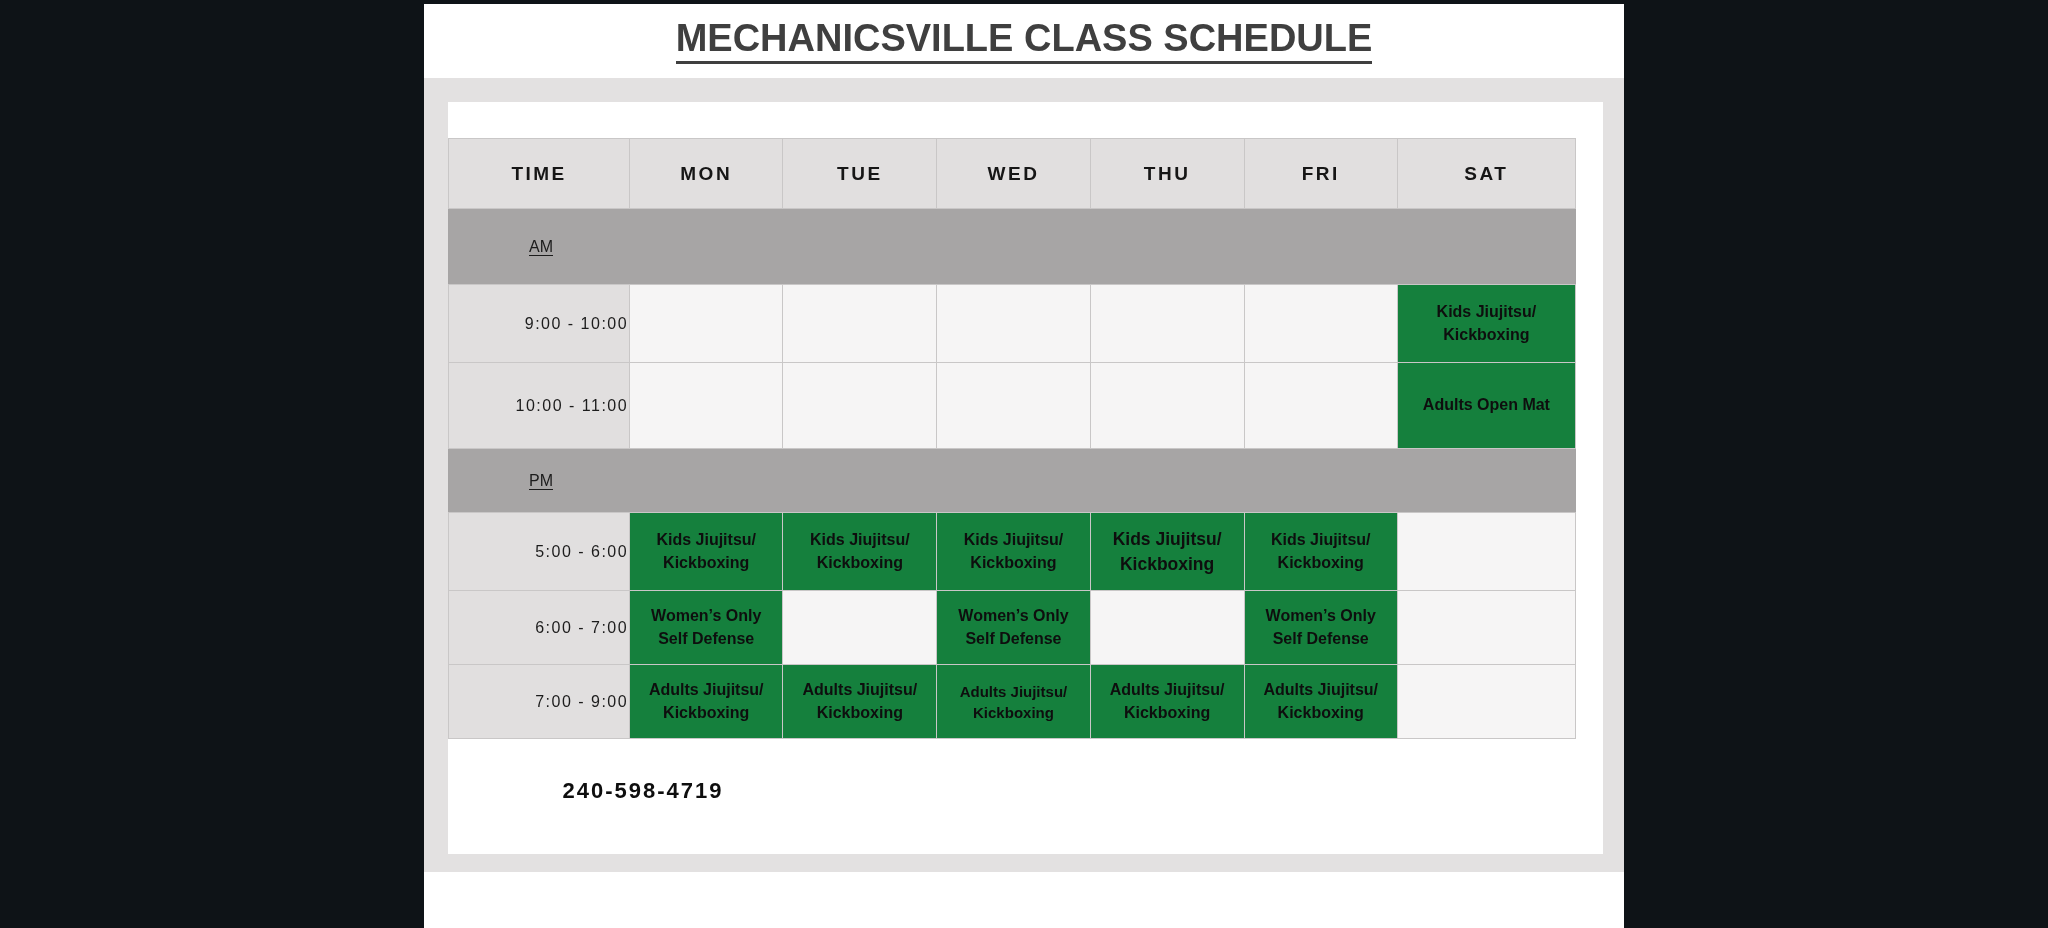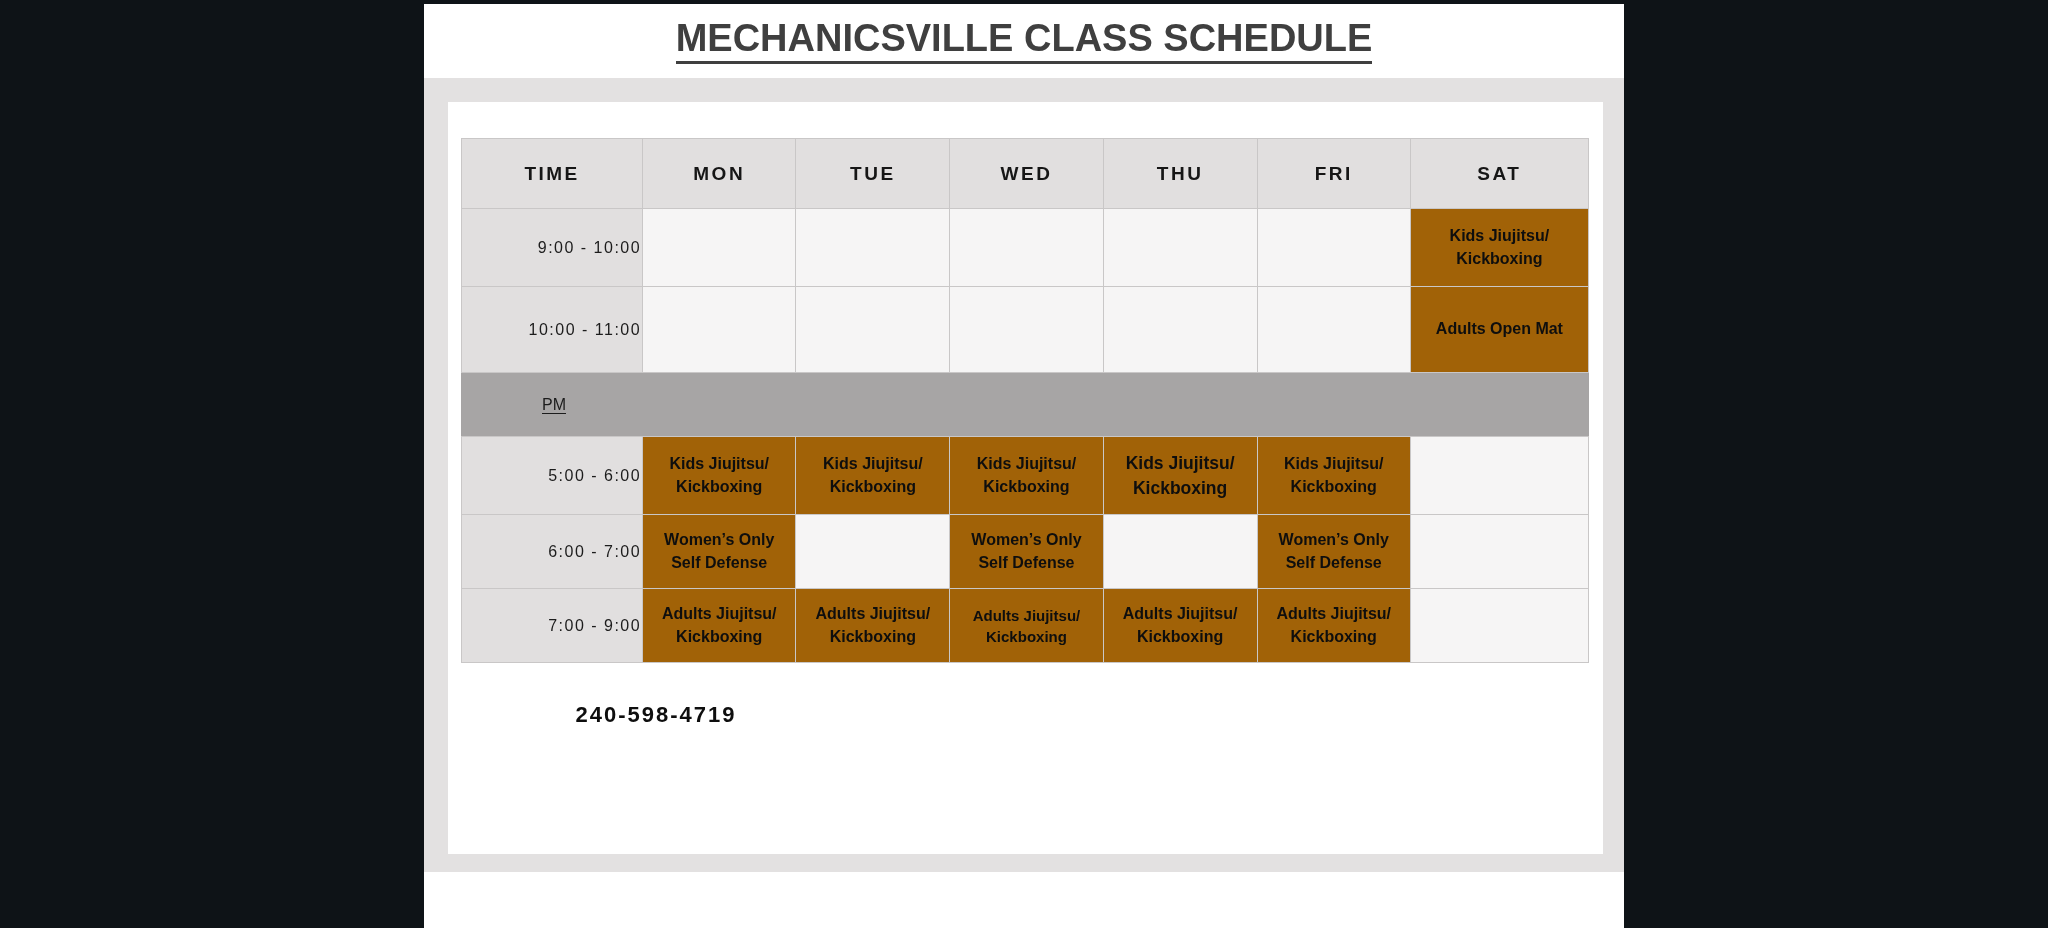--- a/index.html
+++ b/index.html
@@ -28,21 +28,21 @@
   }
   .gray-panel {
     height: 794px;
     background: #e3e1e1;
     padding: 24px 21px 18px 24px;
     box-sizing: border-box;
   }
   .inner-panel {
     width: 100%; height: 100%;
     background: #ffffff;
-    padding: 36px 14px 0 13px;
+    padding: 36px 14px 0 0;
     box-sizing: border-box;
     overflow: hidden;
   }
   table.schedule {
     width: 1128px;
     border-collapse: collapse;
     table-layout: fixed;
     border: 1px solid #a6a4a4;
   }
   .schedule th, .schedule td {
@@ -80,21 +80,21 @@
   }
   td.time-cell {
     background: #e1dfdf;
     font-size: 16px;
     font-weight: 400;
     letter-spacing: 1.5px;
     color: #1c1c1c;
     text-align: right;
   }
   td.class-cell {
-    background: #a16207;
+    background: #15803d;
     font-size: 16px;
     font-weight: 700;
     line-height: 1.4;
     color: #0e0e0e;
     white-space: pre-line;
   }
   td.class-cell.cell-lg { font-size: 17.5px; }
   td.class-cell.cell-sm { font-size: 15px; }
   td.empty-cell { background: #f6f5f5; }
   tr.row-9  td { height: 78px; }
@@ -153,20 +153,25 @@
           <tr>
             <th>TIME</th>
             <th>MON</th>
             <th>TUE</th>
             <th>WED</th>
             <th>THU</th>
             <th>FRI</th>
             <th>SAT</th>
           </tr>
 
+          <tr class="band-row am">
+            <td colspan="7">
+              <span class="band-label">AM</span>
+            </td>
+          </tr>
 
           <tr class="row-9">
             <td class="time-cell">9:00 - 10:00</td>
             <td class="empty-cell"></td>
             <td class="empty-cell"></td>
             <td class="empty-cell"></td>
             <td class="empty-cell"></td>
             <td class="empty-cell"></td>
             <td class="class-cell">Kids Jiujitsu/
 Kickboxing</td>

